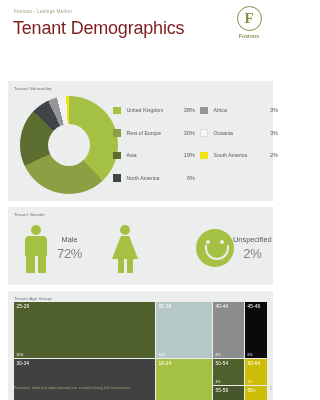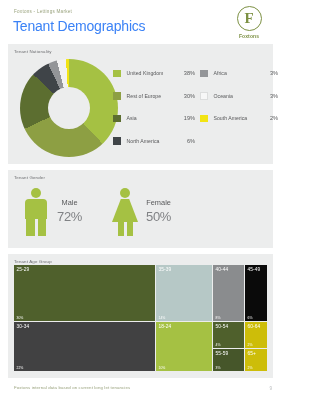--- a/index.html
+++ b/index.html
@@ -15,22 +15,22 @@
 
   
   .header{position:absolute;left:0;top:0;width:281px;height:46px;}
   .breadcrumb{
     position:absolute;left:14px;top:9px;
     font-size:4.6px;letter-spacing:.25px;
     color:#9aa37e;
   }
   .page-title{
     position:absolute;left:13px;top:18px;
-    font-size:14px;font-weight:400;letter-spacing:-0.2px;
-    color:#3b82f6;
+    font-size:18px;font-weight:400;letter-spacing:-0.2px;
+    color:#7f1d1d;
     white-space:nowrap;
   }
   .logo{position:absolute;right:12px;top:6px;width:40px;text-align:center;}
   .logo-circle{
     width:25px;height:25px;border-radius:50%;
     border:1.6px solid #7d9144;
     margin:0 auto;
     display:flex;align-items:center;justify-content:center;
     box-sizing:border-box;
   }
@@ -38,21 +38,21 @@
     font-family:"Liberation Serif","DejaVu Serif",serif;
     font-size:15px;font-weight:700;color:#7d9144;line-height:1;
     margin-top:-1px;
   }
   .logo-word{
     margin-top:2px;font-size:5px;font-weight:700;color:#7d9144;
     letter-spacing:.1px;
   }
 
   
-  .panel{position:absolute;left:8px;width:265px;background:#eceded;}
+  .panel{position:absolute;left:8px;width:265px;background:#eceded;margin-top:37px;}
   .panel-label{
     position:absolute;left:6px;top:4.5px;
     font-size:4.4px;color:#6d6e71;letter-spacing:.15px;
   }
 
   
   #panel-nationality{top:44px;height:120px;}
   .donut-wrap{position:absolute;left:12px;top:15px;width:98px;height:98px;}
   .donut{width:98px;height:98px;border-radius:50%;
     background:conic-gradient(
@@ -203,26 +203,35 @@
       </div>
     </div>
 
     <div class="gender-group g2">
       <div class="gender-icon">
         <div class="f-head"></div>
           <div class="f-body"></div>
         <div class="f-leg-l"></div>
           <div class="f-leg-r"></div>
       </div>
+    </div>
+
+    <div class="gender-group g3">
+      <div class="gender-icon">
+        <div class="smiley">
+          <div class="eye eye-l"></div>
+            <div class="eye eye-r"></div>
+          <div class="mouth"></div>
+        </div>
+      </div>
       <div class="gender-text">
-        <div class="gender-label">Female</div>
-        <div class="gender-pct">50%</div>
-      </div>
-    </div>
-
+        <div class="gender-label">Unspecified</div>
+        <div class="gender-pct">2%</div>
+      </div>
+    </div>
   </div>
 
   <div class="panel" id="panel-age">
     <div class="panel-label">Tenant Age Group</div>
 
     <div class="treemap">
 
       <div class="cell" style="left:0;top:0;width:141px;height:56px;background:#4f602c">
         <span class="cell-label lt">25-29</span>
         <span class="cell-pct lt">30%</span>

